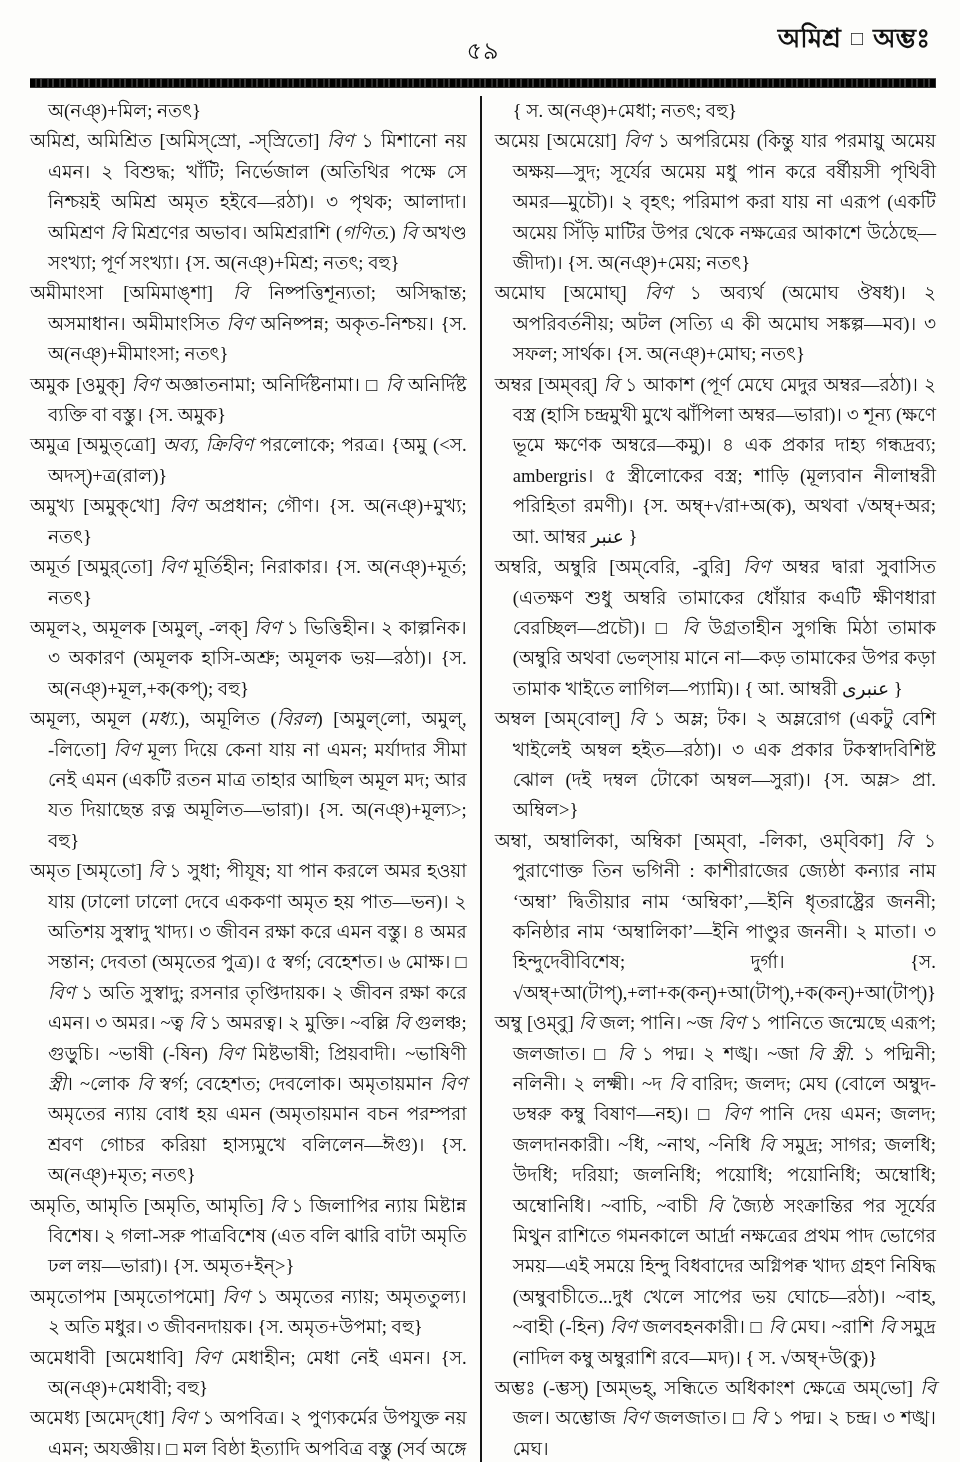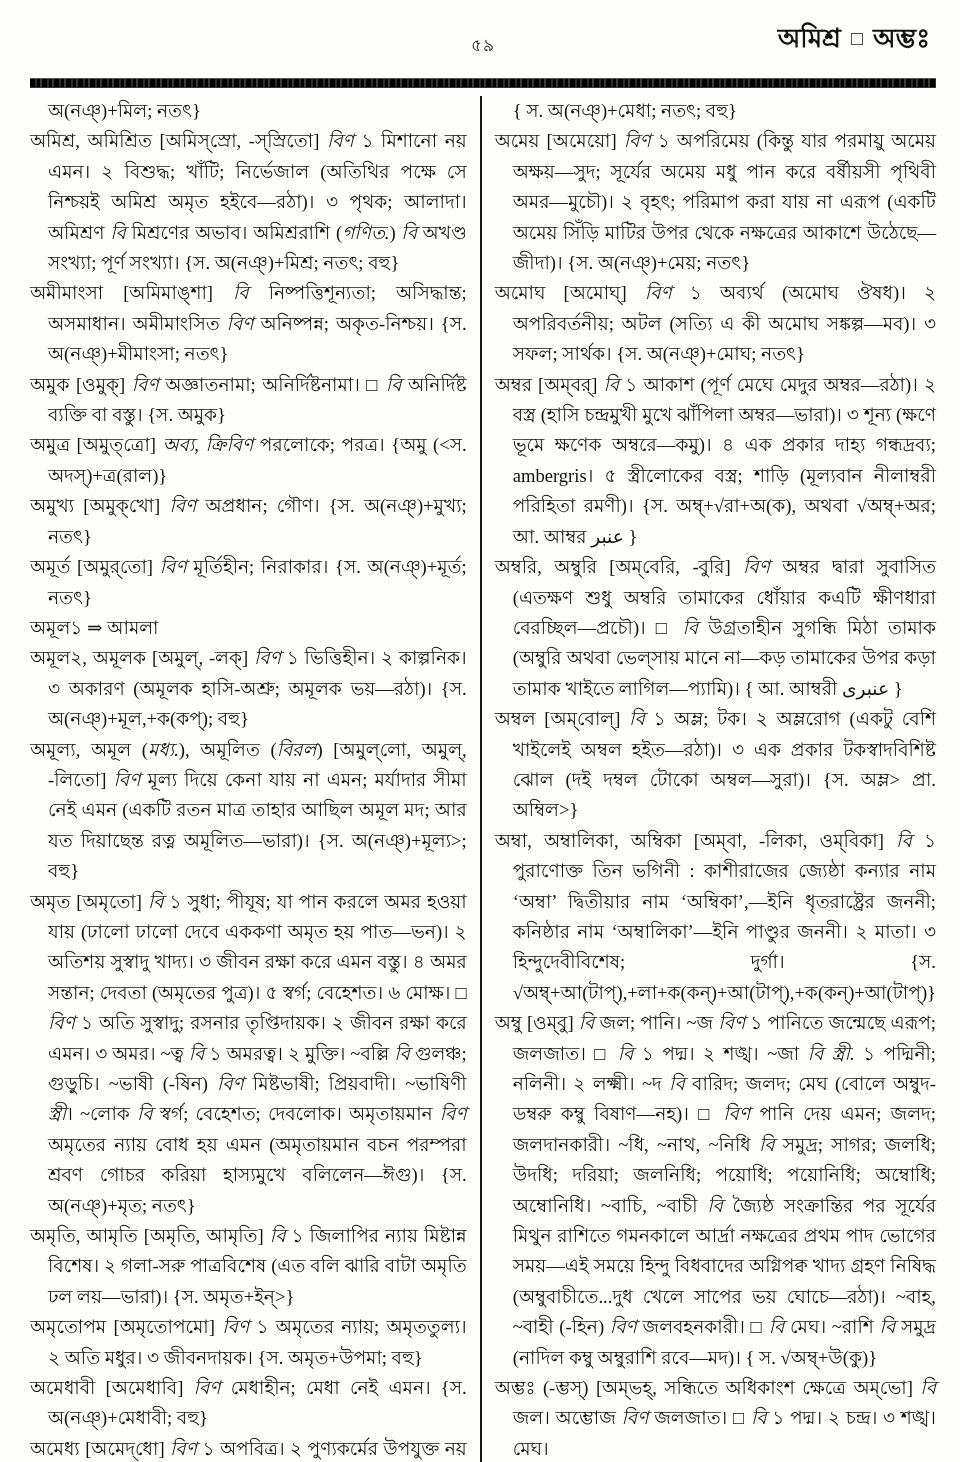--- a/index.html
+++ b/index.html
@@ -5,21 +5,21 @@
   html,body{margin:0;padding:0;}
   body{
     width:960px;height:1462px;overflow:hidden;
     background:#fdfdfb;color:#121212;
     font-family:"Liberation Serif","DejaVu Serif",serif;
   }
   .page{padding:14px 24px 0 30px;}
   .hdr{position:relative;height:62px;}
   .pageno{
     position:absolute;left:0;right:0;top:18px;text-align:center;
-    font-size:17px;letter-spacing:1px;
+    font-size:24px;letter-spacing:1px;
   }
   .guides{
     position:absolute;right:6px;top:4px;
     font-size:26px;font-weight:bold;white-space:nowrap;
   }
   .guide-sep{
     display:inline-block;margin:0 10px;font-weight:normal;
     font-size:20px;transform:translateY(-2px);color:#222;
   }
   .rule{
@@ -56,21 +56,20 @@
 
   <div class="cols">
     <div class="col col-left">
         <p class="entry cont">অ(নঞ্)+মিল; নতৎ}</p>
         <p class="entry"><b>অমিশ্র, অমিশ্রিত</b> [অমিস্‌স্রো, -স্‌স্রিতো] <i>বিণ</i> ১ মিশানো নয় এমন। ২ বিশুদ্ধ; খাঁটি; নির্ভেজাল (অতিথির পক্ষে সে নিশ্চয়ই অমিশ্র অমৃত হইবে—রঠা)। ৩ পৃথক; আলাদা। <b>অমিশ্রণ</b> <i>বি</i> মিশ্রণের অভাব। <b>অমিশ্ররাশি</b> (<i>গণিত.</i>) <i>বি</i> অখণ্ড সংখ্যা; পূর্ণ সংখ্যা। {স. অ(নঞ্)+মিশ্র; নতৎ; বহু}</p>
         <p class="entry"><b>অমীমাংসা</b> [অমিমাঙ্‌শা] <i>বি</i> নিষ্পত্তিশূন্যতা; অসিদ্ধান্ত; অসমাধান। <b>অমীমাংসিত</b> <i>বিণ</i> অনিষ্পন্ন; অকৃত-নিশ্চয়। {স. অ(নঞ্)+মীমাংসা; নতৎ}</p>
         <p class="entry"><b>অমুক</b> [ওমুক্] <i>বিণ</i> অজ্ঞাতনামা; অনির্দিষ্টনামা। □ <i>বি</i> অনির্দিষ্ট ব্যক্তি বা বস্তু। {স. অমুক}</p>
         <p class="entry"><b>অমুত্র</b> [অমুত্‌ত্রো] <i>অব্য, ক্রিবিণ</i> পরলোকে; পরত্র। {অমু (&lt;স. অদস্)+ত্র(রাল)}</p>
         <p class="entry"><b>অমুখ্য</b> [অমুক্‌খো] <i>বিণ</i> অপ্রধান; গৌণ। {স. অ(নঞ্)+মুখ্য; নতৎ}</p>
         <p class="entry"><b>অমূর্ত</b> [অমুর্‌তো] <i>বিণ</i> মূর্তিহীন; নিরাকার। {স. অ(নঞ্)+মূর্ত; নতৎ}</p>
-        <p class="entry"><b>অমূল১</b> ⇒ আমলা</p>
         <p class="entry"><b>অমূল২, অমূলক</b> [অমুল্, -লক্] <i>বিণ</i> ১ ভিত্তিহীন। ২ কাল্পনিক। ৩ অকারণ (অমূলক হাসি-অশ্রু; অমূলক ভয়—রঠা)। {স. অ(নঞ্)+মূল,+ক(কপ্); বহু}</p>
         <p class="entry"><b>অমূল্য, অমূল</b> (<i>মধ্য.</i>), <b>অমূলিত</b> (<i>বিরল</i>) [অমুল্‌লো, অমুল্, -লিতো] <i>বিণ</i> মূল্য দিয়ে কেনা যায় না এমন; মর্যাদার সীমা নেই এমন (একটি রতন মাত্র তাহার আছিল অমূল মদ; আর যত দিয়াছেন্ত রত্ন অমূলিত—ভারা)। {স. অ(নঞ্)+মূল্য&gt;; বহু}</p>
         <p class="entry"><b>অমৃত</b> [অমৃতো] <i>বি</i> ১ সুধা; পীযূষ; যা পান করলে অমর হওয়া যায় (ঢালো ঢালো দেবে এককণা অমৃত হয় পাত—ভন)। ২ অতিশয় সুস্বাদু খাদ্য। ৩ জীবন রক্ষা করে এমন বস্তু। ৪ অমর সন্তান; দেবতা (অমৃতের পুত্র)। ৫ স্বর্গ; বেহেশত। ৬ মোক্ষ। □ <i>বিণ</i> ১ অতি সুস্বাদু; রসনার তৃপ্তিদায়ক। ২ জীবন রক্ষা করে এমন। ৩ অমর। <b>~ত্ব</b> <i>বি</i> ১ অমরত্ব। ২ মুক্তি। <b>~বল্লি</b> <i>বি</i> গুলঞ্চ; গুড়ুচি। <b>~ভাষী</b> (-ষিন) <i>বিণ</i> মিষ্টভাষী; প্রিয়বাদী। <b>~ভাষিণী</b> <i>স্ত্রী</i>। <b>~লোক</b> <i>বি</i> স্বর্গ; বেহেশত; দেবলোক। <b>অমৃতায়মান</b> <i>বিণ</i> অমৃতের ন্যায় বোধ হয় এমন (অমৃতায়মান বচন পরম্পরা শ্রবণ গোচর করিয়া হাস্যমুখে বলিলেন—ঈগু)। {স. অ(নঞ্)+মৃত; নতৎ}</p>
         <p class="entry"><b>অমৃতি, আমৃতি</b> [অমৃতি, আমৃতি] <i>বি</i> ১ জিলাপির ন্যায় মিষ্টান্ন বিশেষ। ২ গলা-সরু পাত্রবিশেষ (এত বলি ঝারি বাটা অমৃতি ঢল লয়—ভারা)। {স. অমৃত+ইন্&gt;}</p>
         <p class="entry"><b>অমৃতোপম</b> [অমৃতোপমো] <i>বিণ</i> ১ অমৃতের ন্যায়; অমৃততুল্য। ২ অতি মধুর। ৩ জীবনদায়ক। {স. অমৃত+উপমা; বহু}</p>
         <p class="entry"><b>অমেধাবী</b> [অমেধাবি] <i>বিণ</i> মেধাহীন; মেধা নেই এমন। {স. অ(নঞ্)+মেধাবী; বহু}</p>
         <p class="entry"><b>অমেধ্য</b> [অমেদ্‌ধো] <i>বিণ</i> ১ অপবিত্র। ২ পুণ্যকর্মের উপযুক্ত নয় এমন; অযজ্ঞীয়। □  মল বিষ্ঠা ইত্যাদি অপবিত্র বস্তু (সর্ব অঙ্গে অমেধ্য পঙ্কের পরকাশ—বৃদা)।</p>
       </div>
     <div class="divider"></div>
     <div class="col col-right">

